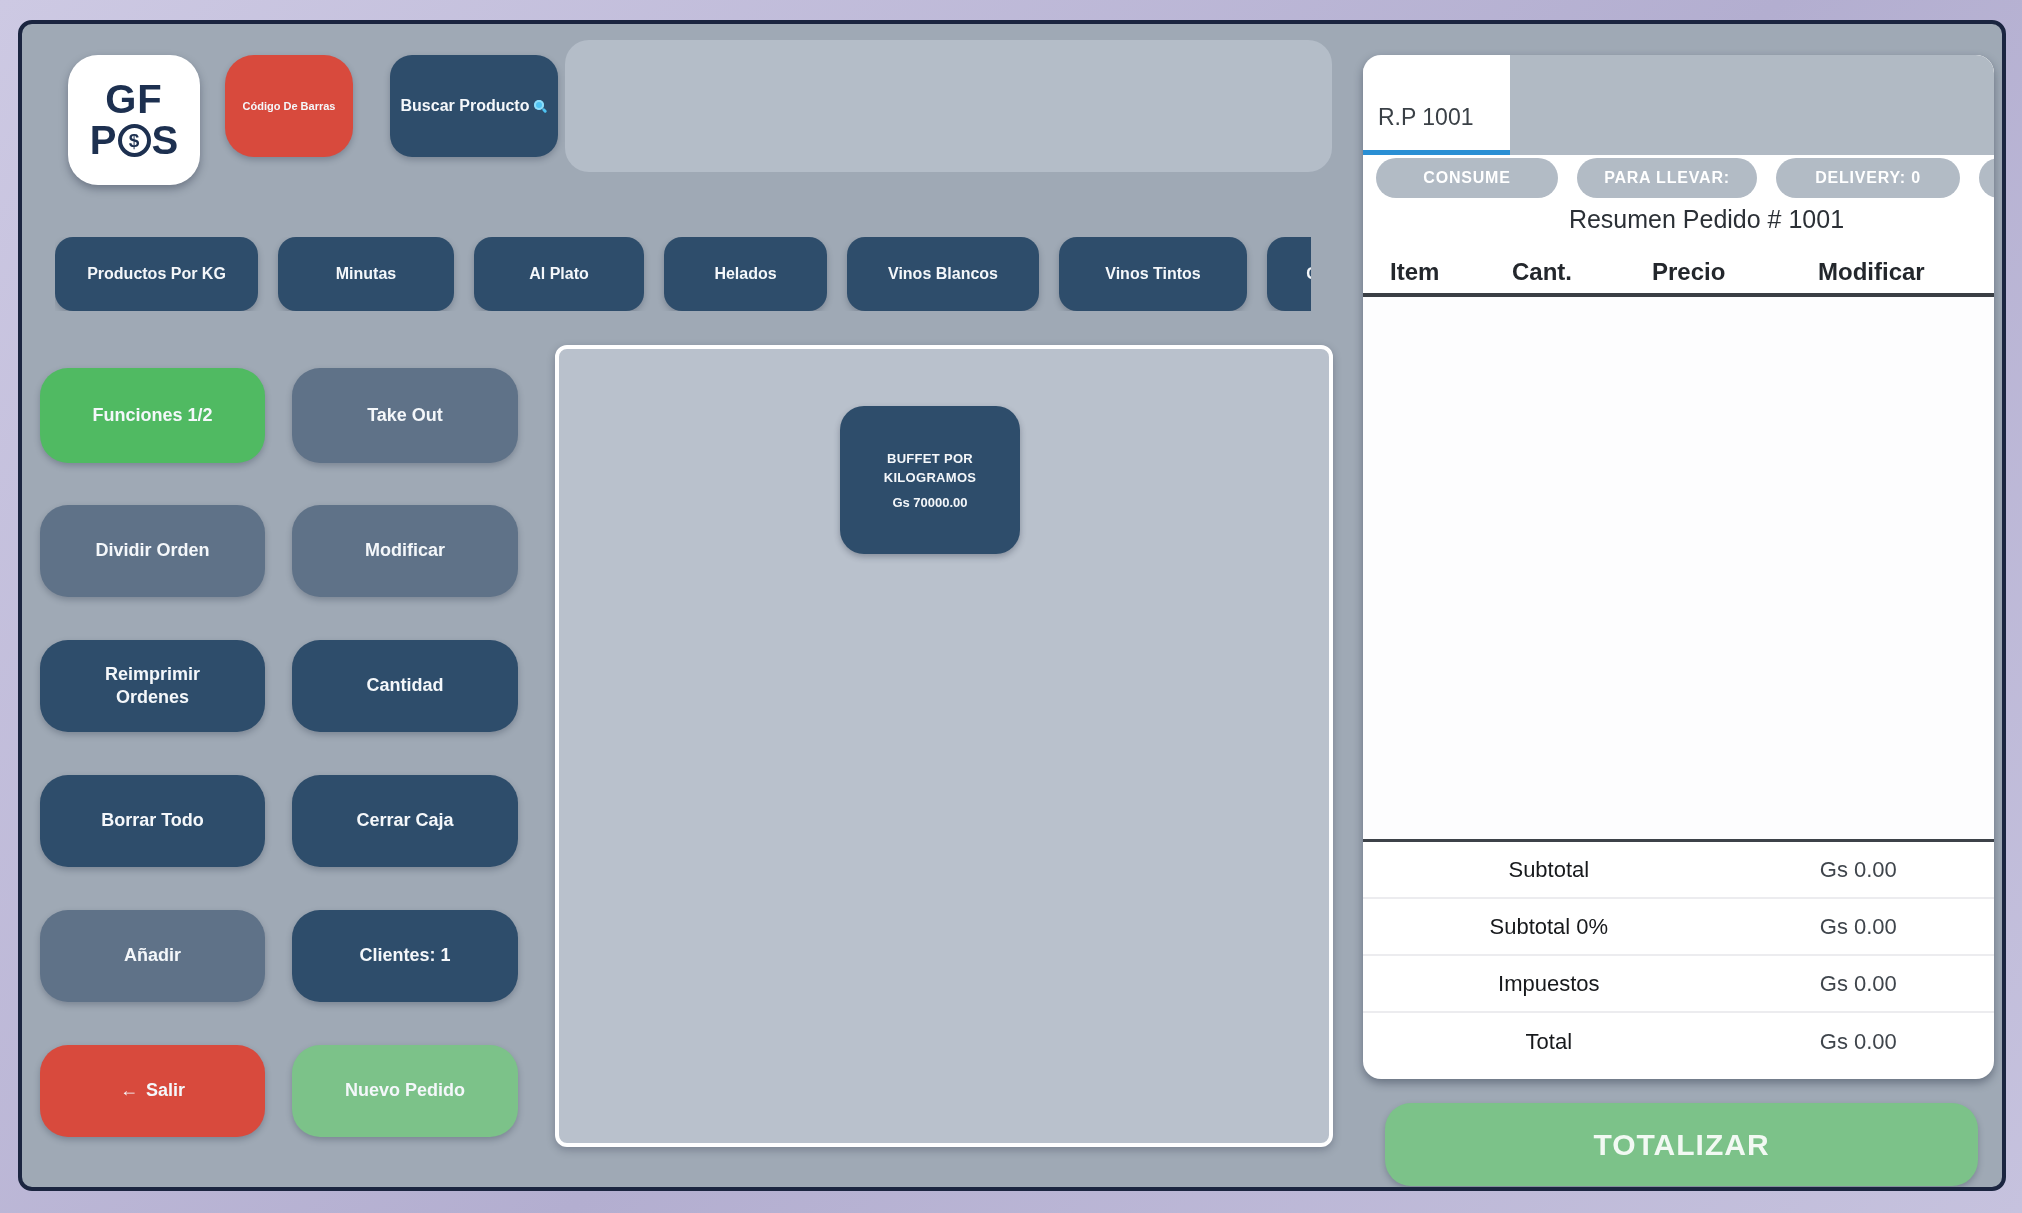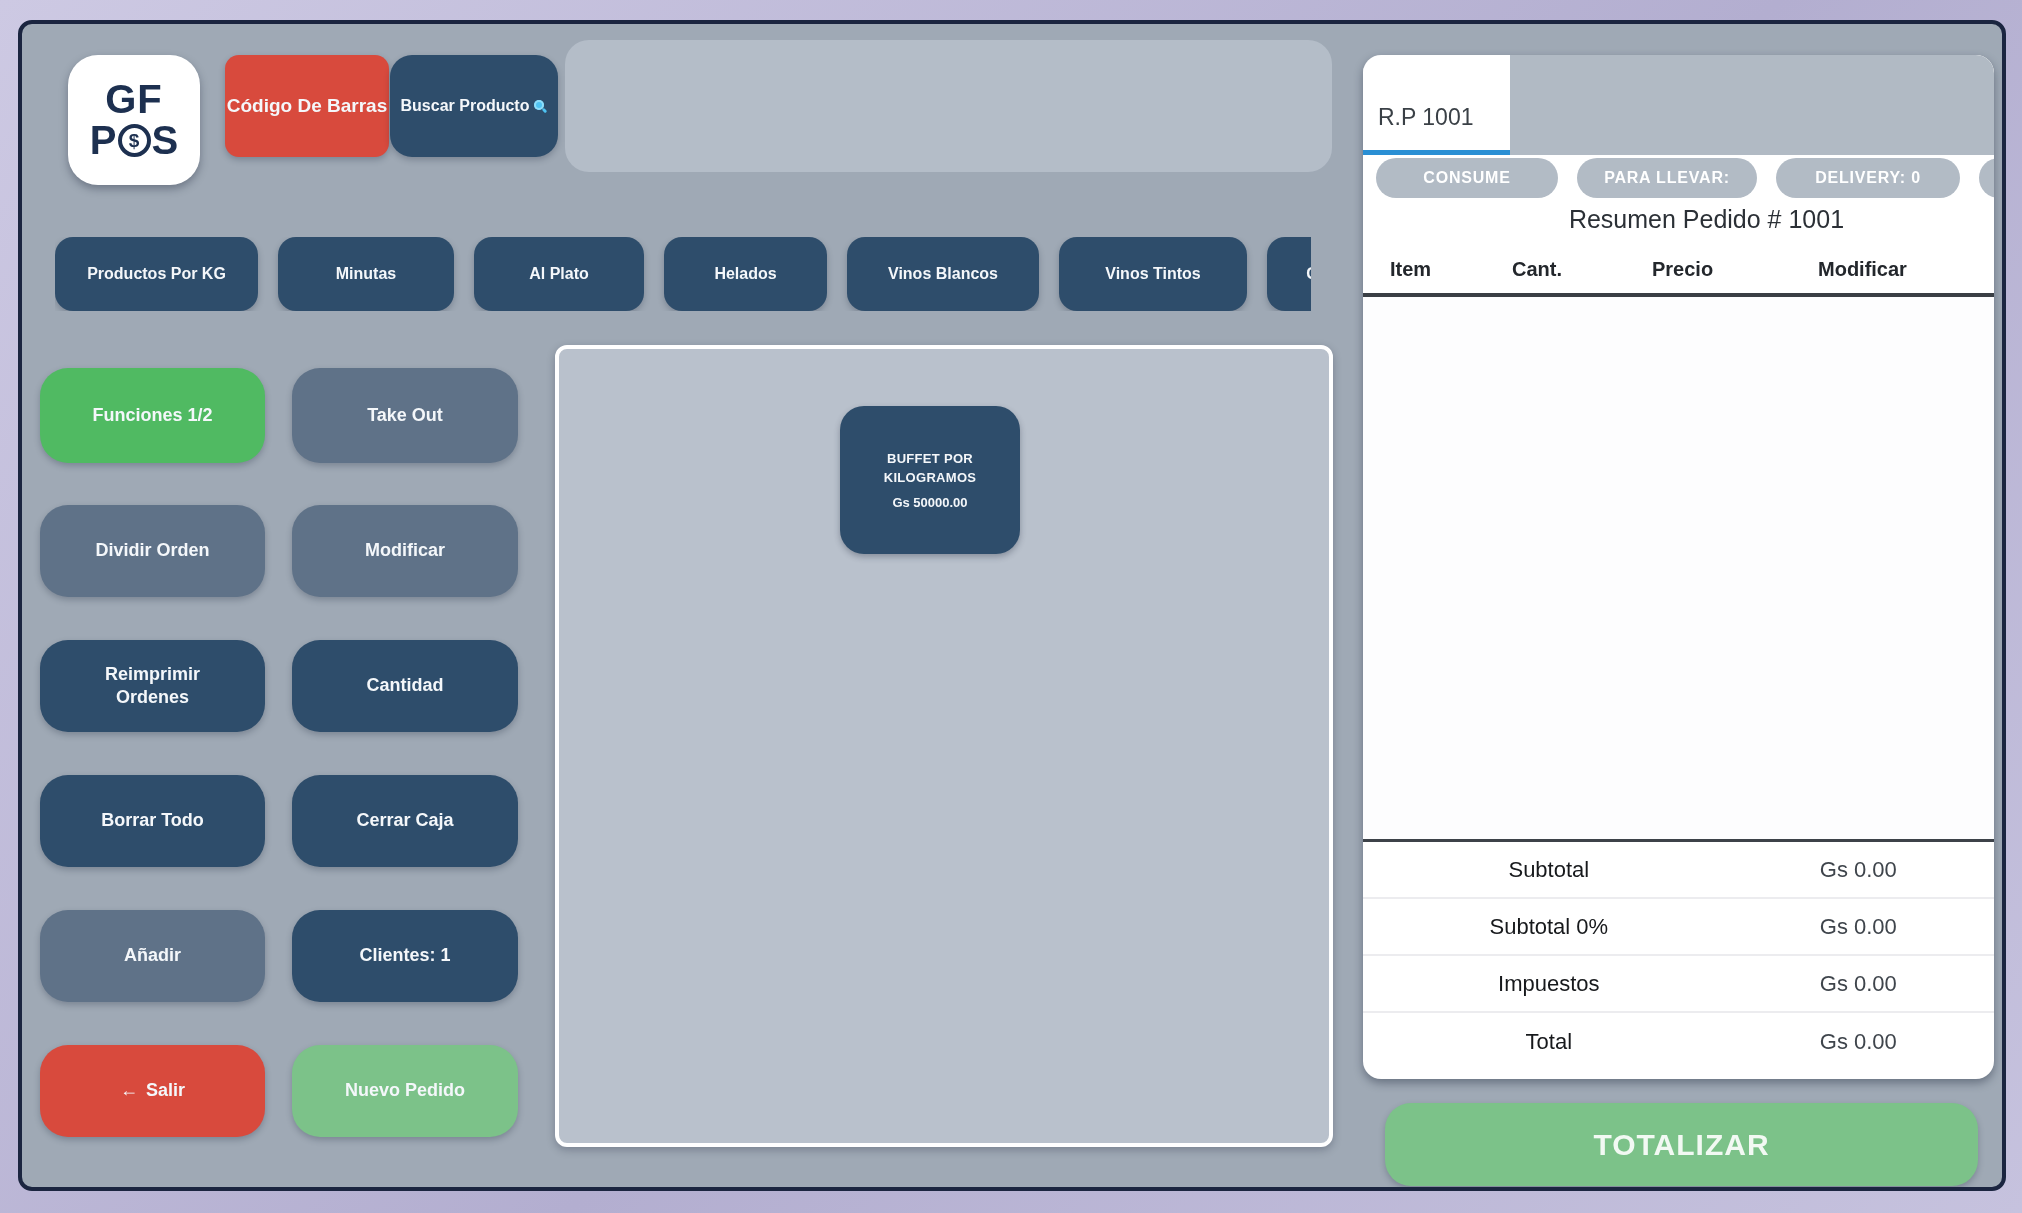--- a/index.html
+++ b/index.html
@@ -31,21 +31,21 @@
     display:flex; flex-direction:column; align-items:center; justify-content:center;
     color:#1d3050; font-weight:800; line-height:1.02;
   }
   .logo .l1 { font-size:40px; letter-spacing:1px; }
   .logo .l2 { font-size:40px; display:flex; align-items:center; gap:1px; }
   .coin {
     width:33px; height:33px; border:4px solid #1d3050; border-radius:50%;
     display:flex; align-items:center; justify-content:center;
     font-size:19px; font-weight:800; color:#1d3050; background:#fff;
   }
-  .barcode-btn { left:203px; top:31px; width:164px; height:102px; border-radius:14px; font-size:19px; line-height:1.35; }
+  .barcode-btn { left:203px; top:31px; width:128px; height:102px; border-radius:29px; font-size:11px; line-height:1.35; }
   .searchp-btn { left:368px; top:31px; width:168px; height:102px; border-radius:22px; font-size:16px; line-height:1.35; }
   .mag {
     display:inline-block; width:13px; height:13px; position:relative; margin-left:5px;
     vertical-align:-2px;
   }
   .mag::before {
     content:""; position:absolute; left:0; top:0; width:10px; height:10px;
     border-radius:50%; background:#4ec3f2; box-shadow:inset 0 0 0 2px #8edcf8;
   }
   .mag::after {
@@ -102,21 +102,21 @@
     flex:0 0 auto; height:40px; border-radius:20px; background:#b2bbc5;
     color:#ffffff; font-weight:700; font-size:16px; letter-spacing:.8px;
     display:flex; align-items:center; justify-content:center; cursor:pointer;
   }
   .b1 { width:182px; } .b2 { width:180px; } .b3 { width:184px; } .b4 { width:60px; }
   .order-title {
     position:absolute; left:0; top:150px; width:100%; text-align:center;
     font-size:25px; color:#2b3036; font-weight:500;margin-left:28px;
   }
   .cols { position:absolute; left:0; top:203px; width:100%; height:28px; }
-  .cols span { position:absolute; font-size:20px; font-weight:700; color:#23272c; }
+  .cols span { position:absolute; font-size:24px; font-weight:700; color:#23272c; }
   .col-item { left:27px; } .col-cant { left:149px; } .col-precio { left:289px; } .col-mod { left:455px; }
   .cols-rule { position:absolute; left:0; top:238px; width:100%; height:4px; background:#3a3f45; }
   .items-area { position:absolute; left:0; top:242px; width:100%; height:542px; background:#fdfdfe; }
   .totals { position:absolute; left:0; top:784px; width:100%; border-top:3px solid #3d4249; }
   .trow { display:flex; align-items:center; height:57px; border-bottom:2px solid #ececef; }
   .trow:last-child { border-bottom:none; }
   .tlabel { flex:0 0 57%; text-align:center; font-size:22px; color:#17191c; font-weight:500;padding-left:12px; }
   .tvalue { flex:1; text-align:center; font-size:22px; color:#3f454c; }
   .totalize-btn {
     left:1363px; top:1079px; width:593px; height:83px; border-radius:26px;
@@ -214,21 +214,21 @@
       <span class="arrow">←</span>
       <span>Salir</span>
     </div>
     <div class="abs btn green-soft fn" style="left:270px;top:1021px;width:226px;height:92px">
         <span>Nuevo Pedido</span>
       </div>
 
     <div class="abs product-area">
       <div class="abs product-card">
         <div class="pname">BUFFET POR KILOGRAMOS</div>
-        <div class="pprice">Gs 50000.00</div>
+        <div class="pprice">Gs 70000.00</div>
       </div>
     </div>
 
     <div class="abs order-card">
       <div class="tabbar-rest"></div>
       <div class="tab-active">
         <span>R.P 1001</span>
       </div>
       <div class="tab-underline"></div>
 

